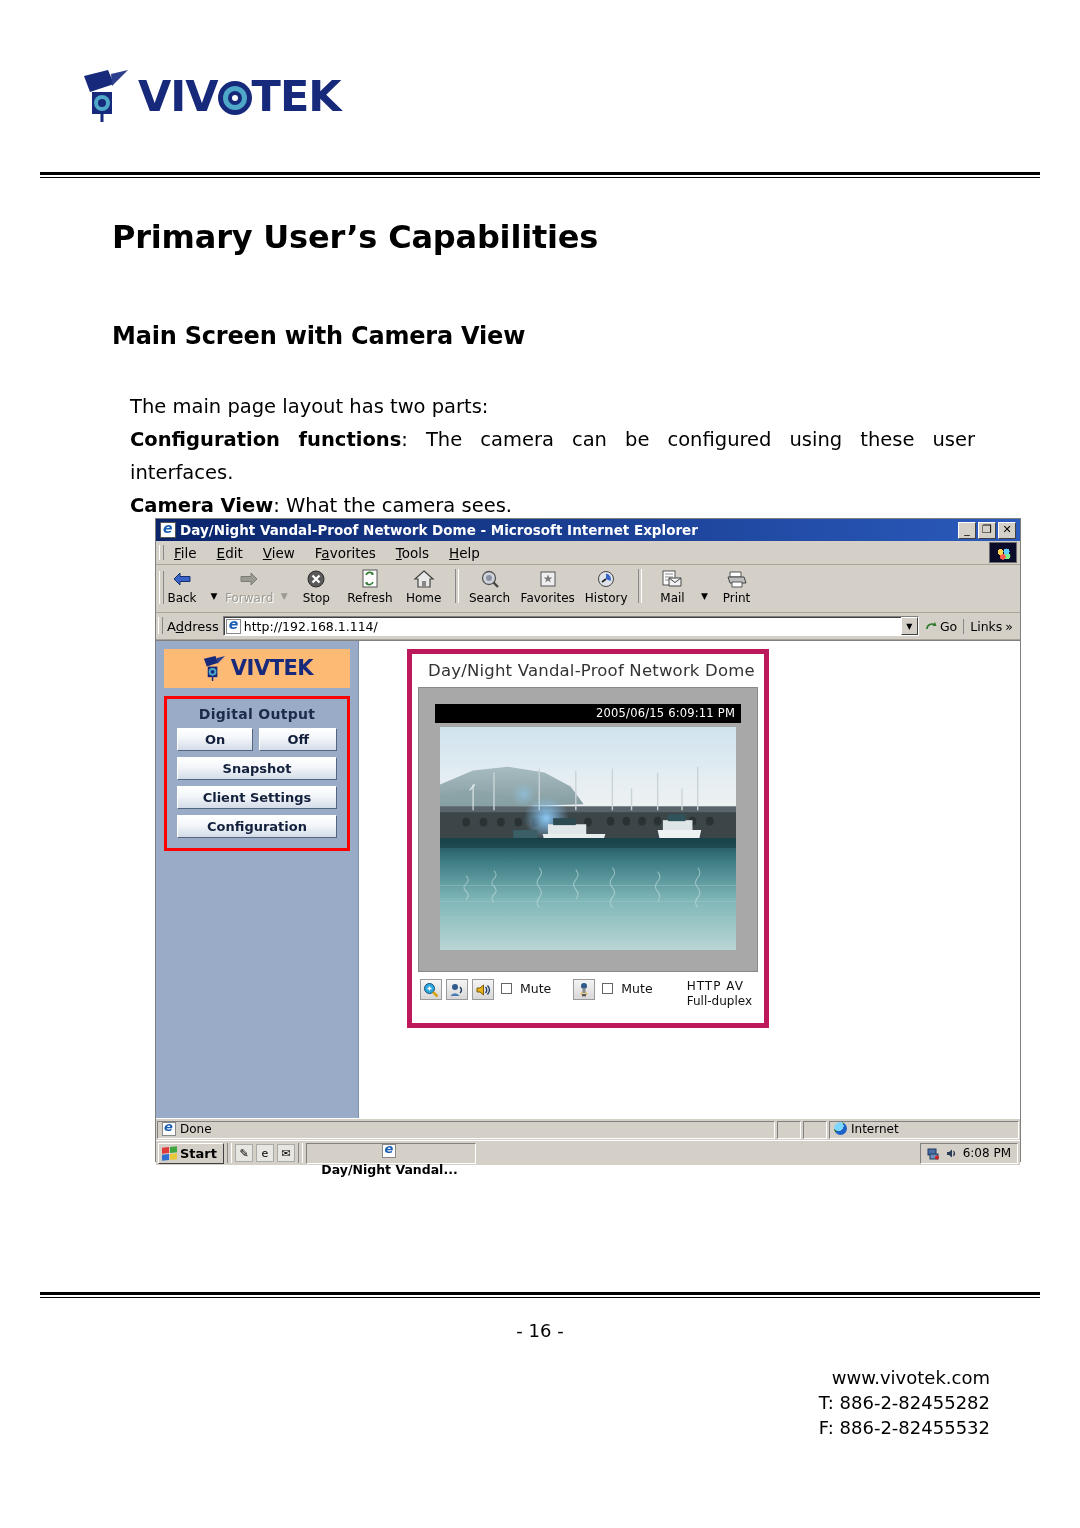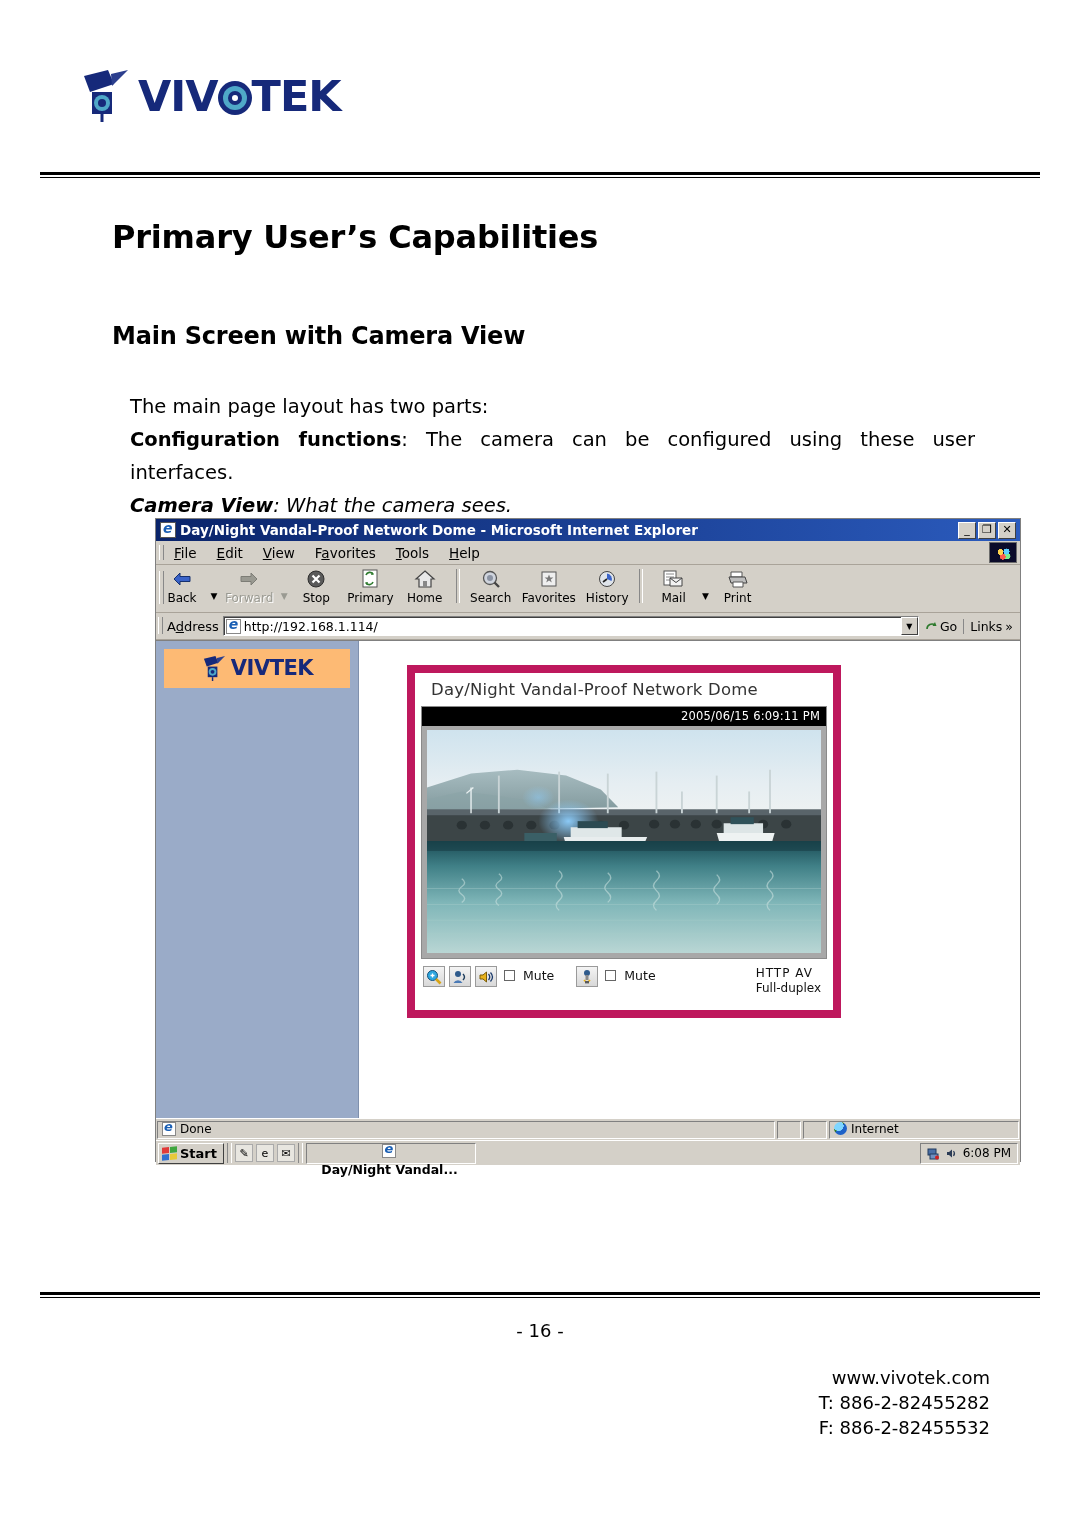--- a/index.html
+++ b/index.html
@@ -90,21 +90,21 @@
 
   .body-text {
     position: absolute;
     left: 130px;
     width: 845px;
     font-size: 19.5px;
     line-height: 33px;
   }
   #para-intro { top: 390px; }
   #para-config { top: 423px; text-align: justify; }
-  #para-camera { top: 489px; font-style: italic; }
+  #para-camera { top: 489px; }
   .body-text b { font-weight: bold; }
 
   
   .browser {
     position: absolute;
     left: 155px;
     top: 518px;
     width: 866px;
     height: 644px;
     background: #d4d0c8;
@@ -426,38 +426,38 @@
 
   .camera-area {
     position: absolute;
     left: 203px; top: 0;
     right: 0; bottom: 0;
     background: #fff;
   }
   .camera-frame {
     position: absolute;
     left: 48px;
-    top: 24px;
-    width: 434px;
-    border: 8px solid #be185d;
+    top: 8px;
+    width: 362px;
+    border: 5px solid #be185d;
     background: #fff;
     box-sizing: border-box;
   }
   .cam-title {
     font-size: 16.5px;
     color: #333;
     padding: 7px 0 7px 16px;
     letter-spacing: 0.2px;
     white-space: nowrap;
   }
   .cam-video-wrap {
     margin: 0 6px;
     border: 1px solid #8a8a8a;
     background: #a8a8a8;
-    padding: 0;
+    padding: 16px;
   }
   .cam-timestamp {
     background: #000;
     color: #fff;
     font-size: 11.5px;
     text-align: right;
     padding: 2px 6px 3px 0;
     letter-spacing: 0.2px;
   }
   .cam-video {
@@ -760,21 +760,21 @@
 
     <div class="tb-btn">
       <div class="tb-ico">
         <svg width="18" height="20" viewBox="0 0 18 20">
             <rect x="2" y="1" width="14" height="17" fill="#fff" stroke="#555"></rect>
             <path d="M5 6 a4 4 0 0 1 7 -1 M12 13 a4 4 0 0 1 -7 1" stroke="#2d7a2d" stroke-width="1.6" fill="none"></path>
             <path d="M11 3 L13 5.5 L10 6 Z" fill="#2d7a2d"></path>
             <path d="M6 16 L4 13.5 L7 13 Z" fill="#2d7a2d"></path>
           </svg>
       </div>
-      <div class="tb-lbl">Primary</div>
+      <div class="tb-lbl">Refresh</div>
     </div>
 
     <div class="tb-btn">
       <div class="tb-ico">
         <svg width="22" height="20" viewBox="0 0 22 20">
             <path d="M11 2 L20 10 L17 10 L17 18 L5 18 L5 10 L2 10 Z" fill="#e8e8e8" stroke="#444" stroke-width="1.2"></path>
             <rect x="9" y="12" width="4" height="6" fill="#888"></rect>
           </svg>
       </div>
       <div class="tb-lbl">Home</div>
@@ -869,20 +869,30 @@
           <path d="M6 8 L30 2 L36 16 L12 24 Z" fill="#16297a"></path>
           <path d="M33 6 L50 2 L34 18 Z" fill="#2c3f8e"></path>
           <rect x="14" y="24" width="20" height="22" fill="#16297a"></rect>
           <circle cx="24" cy="35" r="8" fill="#4fa8c8"></circle>
           <circle cx="24" cy="35" r="4" fill="#16297a"></circle>
           <path d="M24 46 L24 54" stroke="#16297a" stroke-width="3" fill="none"></path>
         </svg>
         <div class="sb-word">VIV<span class="o-eye"><i class="ring1"></i><i class="ring2"></i><i class="ring3"></i><i class="ring4"></i></span>TEK</div>
       </div>
 
+      <div class="panel">
+        <div class="panel-title">Digital Output</div>
+        <div class="btn-row">
+          <div class="ui-btn">On</div>
+          <div class="ui-btn">Off</div>
+        </div>
+        <div class="ui-btn wide">Snapshot</div>
+        <div class="ui-btn wide">Client Settings</div>
+        <div class="ui-btn wide">Configuration</div>
+      </div>
     </div>
 
     <div class="camera-area">
       <div class="camera-frame">
         <div class="cam-title">Day/Night Vandal-Proof Network Dome</div>
         <div class="cam-video-wrap">
           <div class="cam-timestamp">2005/06/15 6:09:11 PM</div>
           <div class="cam-video">
             <svg width="100%" height="100%" viewBox="0 0 340 225" preserveAspectRatio="none">
               <defs>

